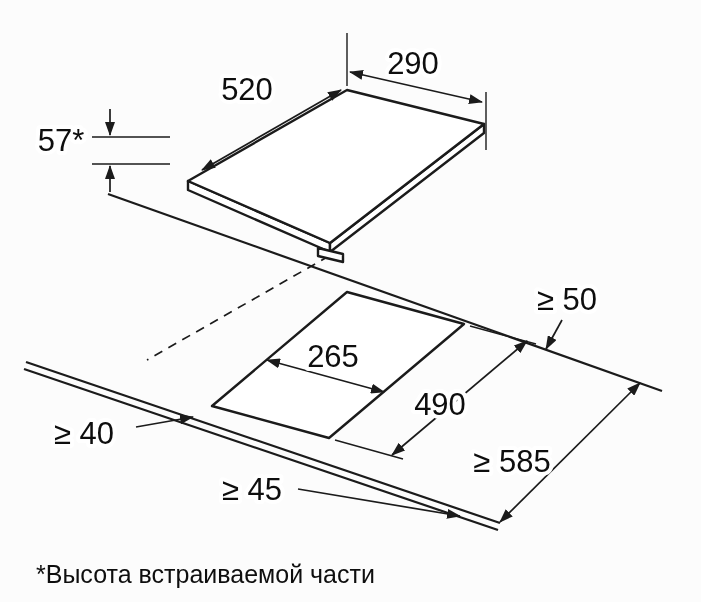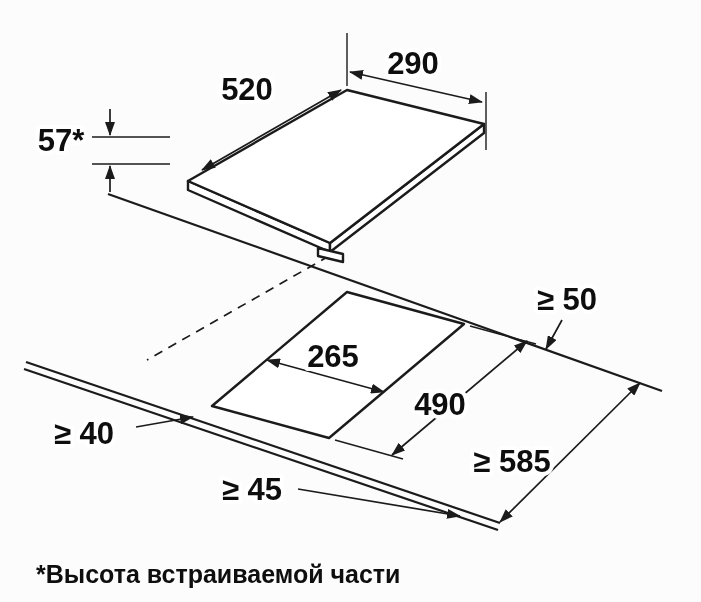--- a/index.html
+++ b/index.html
@@ -12,21 +12,20 @@
     padding: 0;
     background: var(--background);
     font-family: "Liberation Sans", "DejaVu Sans", sans-serif;
   }
   .canvas {
     position: relative;
     width: 701px;
     height: 602px;
     background: var(--background);
     overflow: hidden;
-    font-weight: bold;
   }
   svg { display: block; }
 
   .outline {
     fill: #ffffff;
     stroke: var(--line);
     stroke-width: 2.4;
     stroke-linejoin: round;
   }
   .edge {

